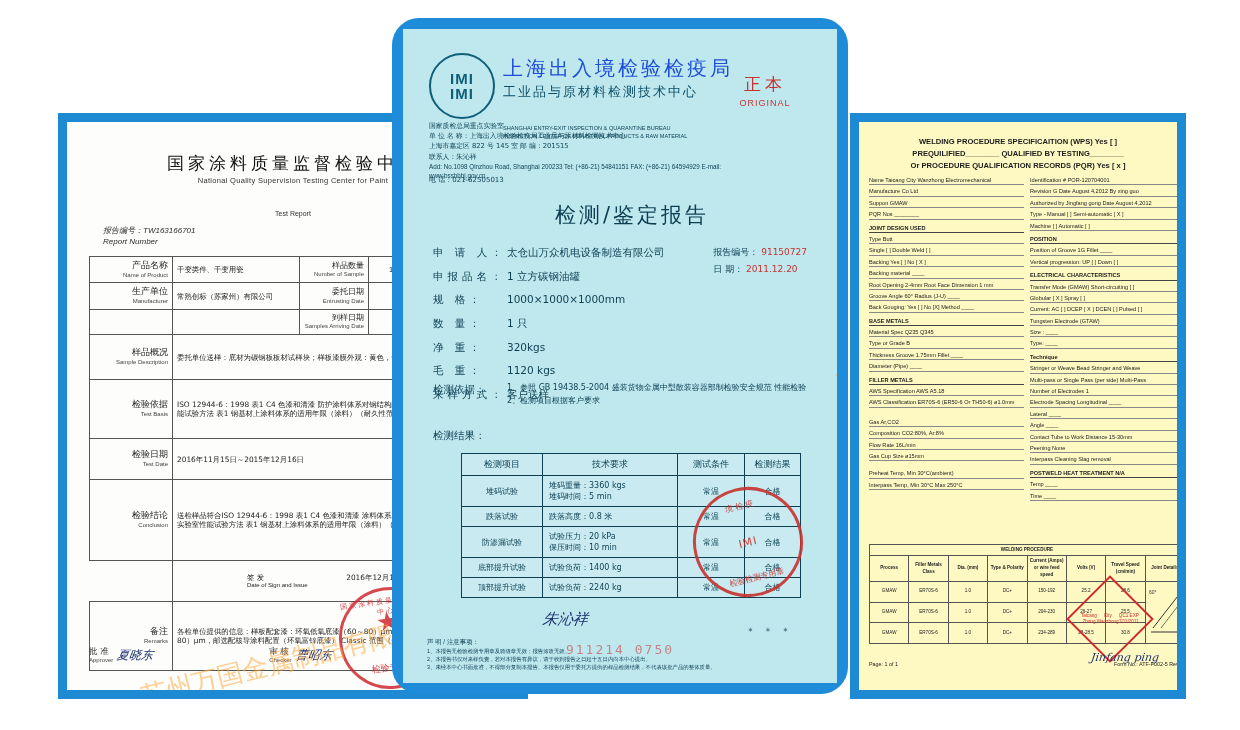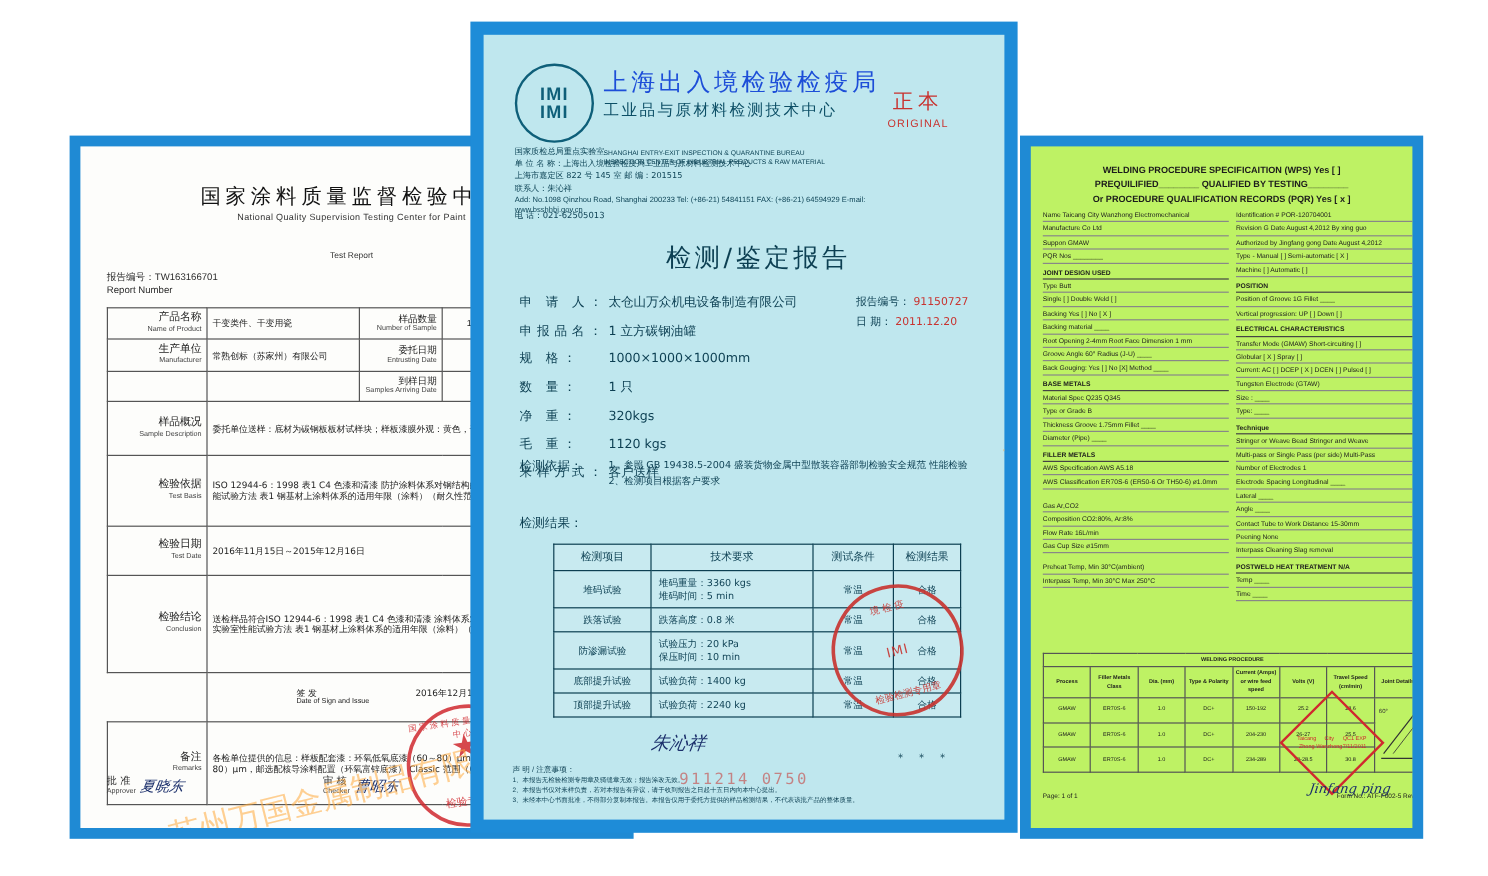--- a/index.html
+++ b/index.html
@@ -8,32 +8,32 @@
 
   
   .cert{position:absolute;background:#1a8fe0;box-sizing:border-box;}
   .cert .inner{position:absolute;inset:9px;background:#ffffff;overflow:hidden;}
 
   
   #cert-left{left:58px;top:113px;width:470px;height:586px;background:#1f8ad4;}
   #cert-left .inner{background:#fdfdfb;}
   
   #cert-right{left:850px;top:113px;width:336px;height:586px;background:#1f8ad4;}
-  #cert-right .inner{background:#bef264;}
-  
-  #cert-mid{left:392px;top:18px;width:456px;height:676px;background:#1e8cd8;z-index:5;}
+  #cert-right .inner{background:#fef9c3;}
+  
+  #cert-mid{left:392px;top:18px;width:456px;height:676px;background:#1e8cd8;z-index:5;border-radius:27px;}
   #cert-mid .inner{background:#bfe7ee;inset:11px;}
 
   
   .ldoc{position:absolute;inset:0;color:#2b2b2b;}
   .ldoc .title-cn{position:absolute;top:30px;left:0;width:100%;text-align:center;font-size:17px;letter-spacing:4px;color:#111;font-family:"DejaVu Sans",sans-serif;}
   .ldoc .title-en{position:absolute;top:54px;left:0;width:100%;text-align:center;font-size:7.5px;color:#333;letter-spacing:.3px;}
   .ldoc .sub-cn{position:absolute;top:68px;left:0;width:100%;text-align:right;font-size:14px;letter-spacing:6px;color:#111;font-family:"DejaVu Sans",sans-serif;}
   .ldoc .sub-en{position:absolute;top:88px;left:0;width:100%;text-align:center;font-size:7px;color:#333;}
-  .ldoc .rn{position:absolute;top:104px;left:22px;font-size:8px;line-height:1.35;}
+  .ldoc .rn{position:absolute;top:104px;left:36px;font-size:8px;line-height:1.35;font-style:italic;}
   .ldoc .pg{position:absolute;top:104px;right:24px;text-align:right;font-size:8px;line-height:1.35;}
 
   table.lt{position:absolute;top:134px;left:22px;width:418px;border-collapse:collapse;table-layout:fixed;}
   table.lt td{border:1px solid #555;font-size:7.4px;padding:3px 4px;vertical-align:middle;line-height:1.25;color:#222;}
   table.lt td.lab{width:74px;text-align:right;font-size:8px;line-height:1.3;}
   table.lt td.lab .cn{font-family:"DejaVu Sans",sans-serif;display:block;font-size:9px;}
   table.lt td.lab .en{display:block;font-size:6px;color:#444;}
   .smallcn{font-family:"DejaVu Sans",sans-serif;}
 
   .ldoc .sign-row{position:absolute;left:22px;bottom:26px;width:418px;display:flex;justify-content:space-between;font-size:7.5px;}

